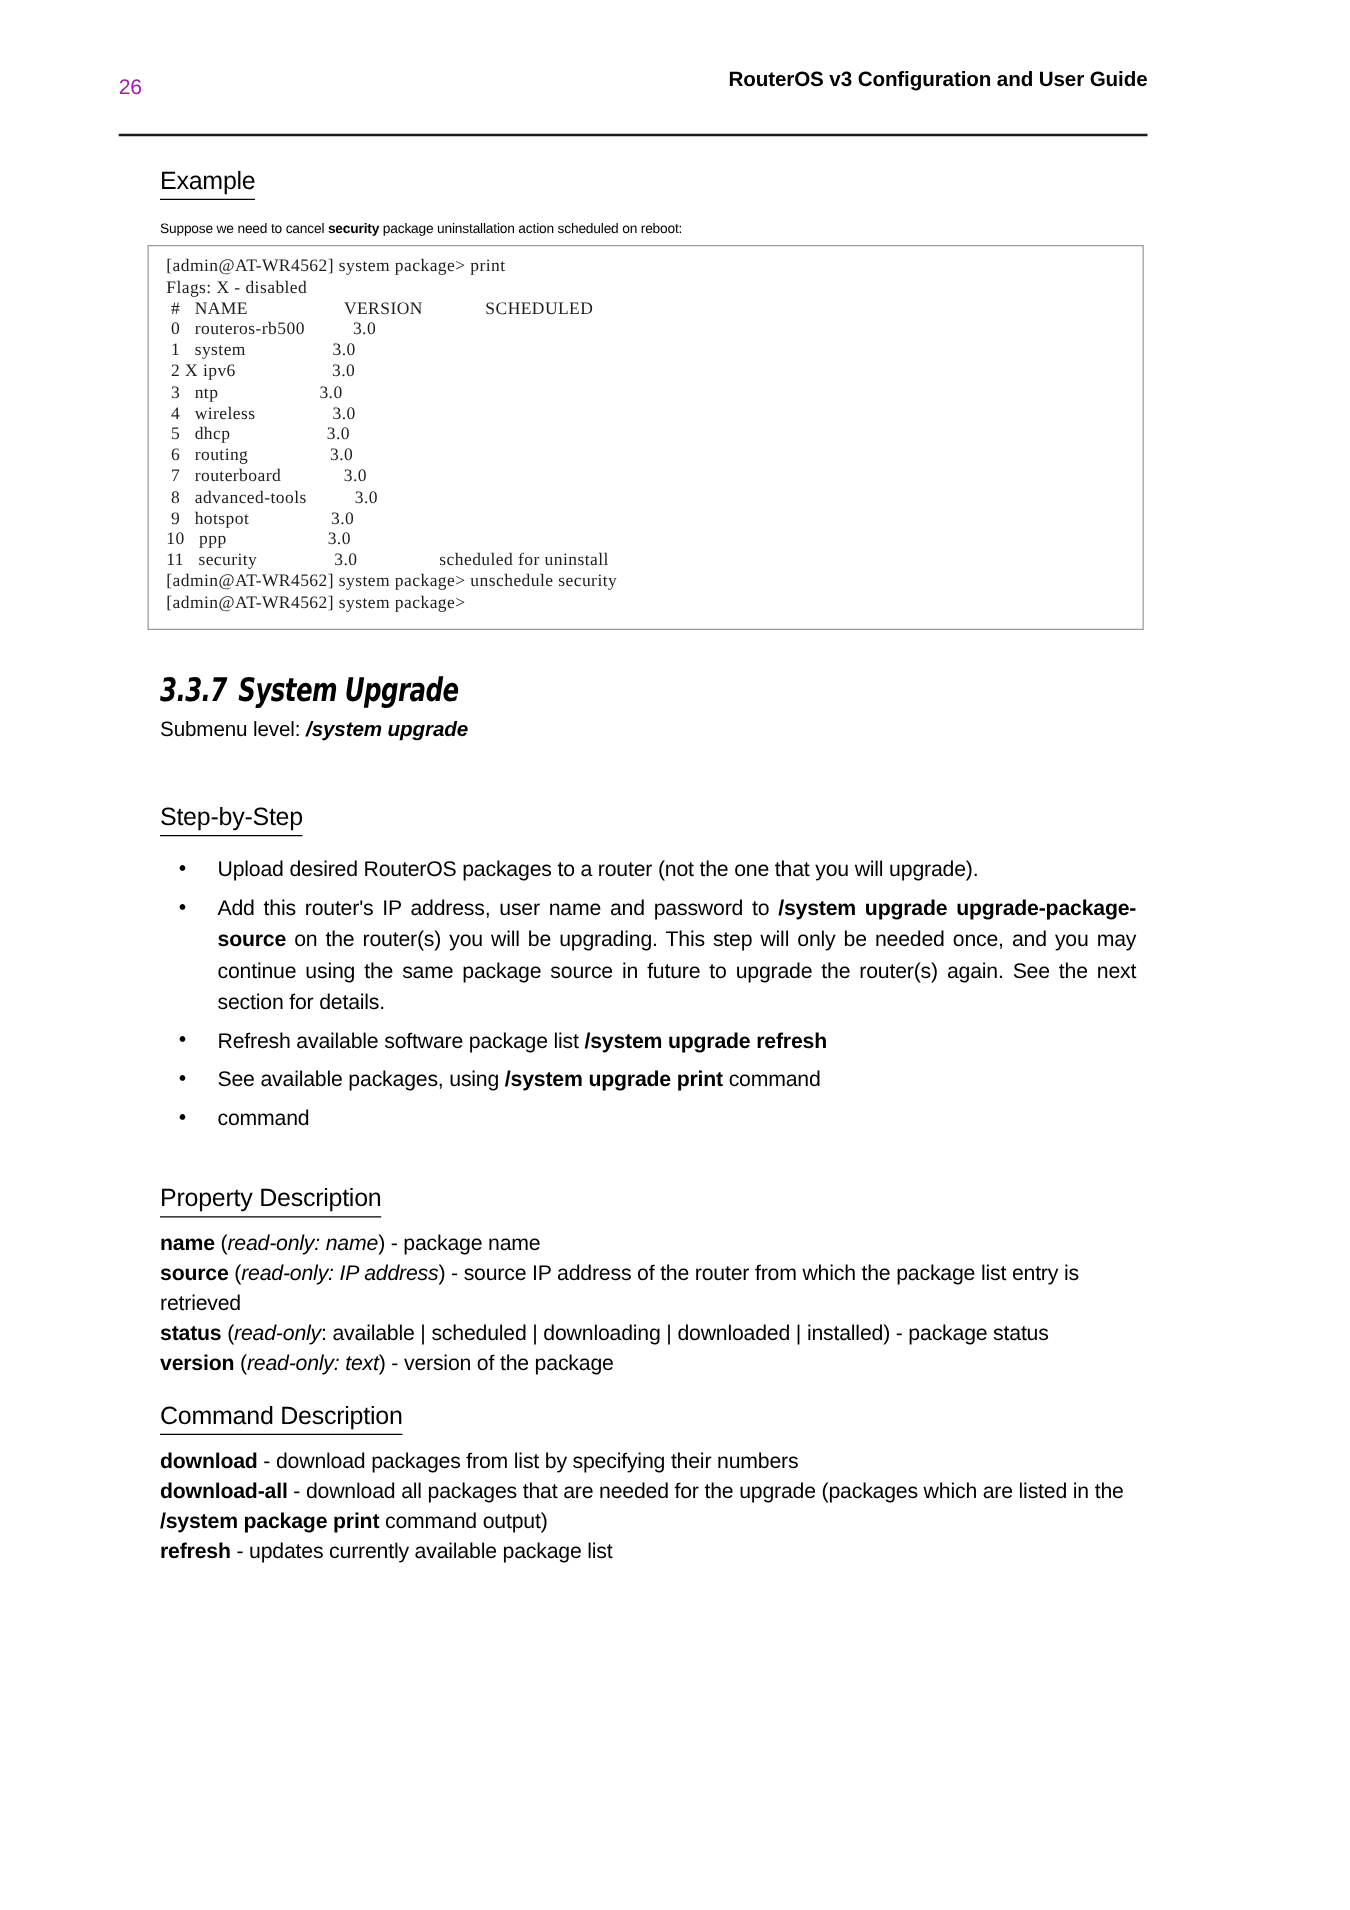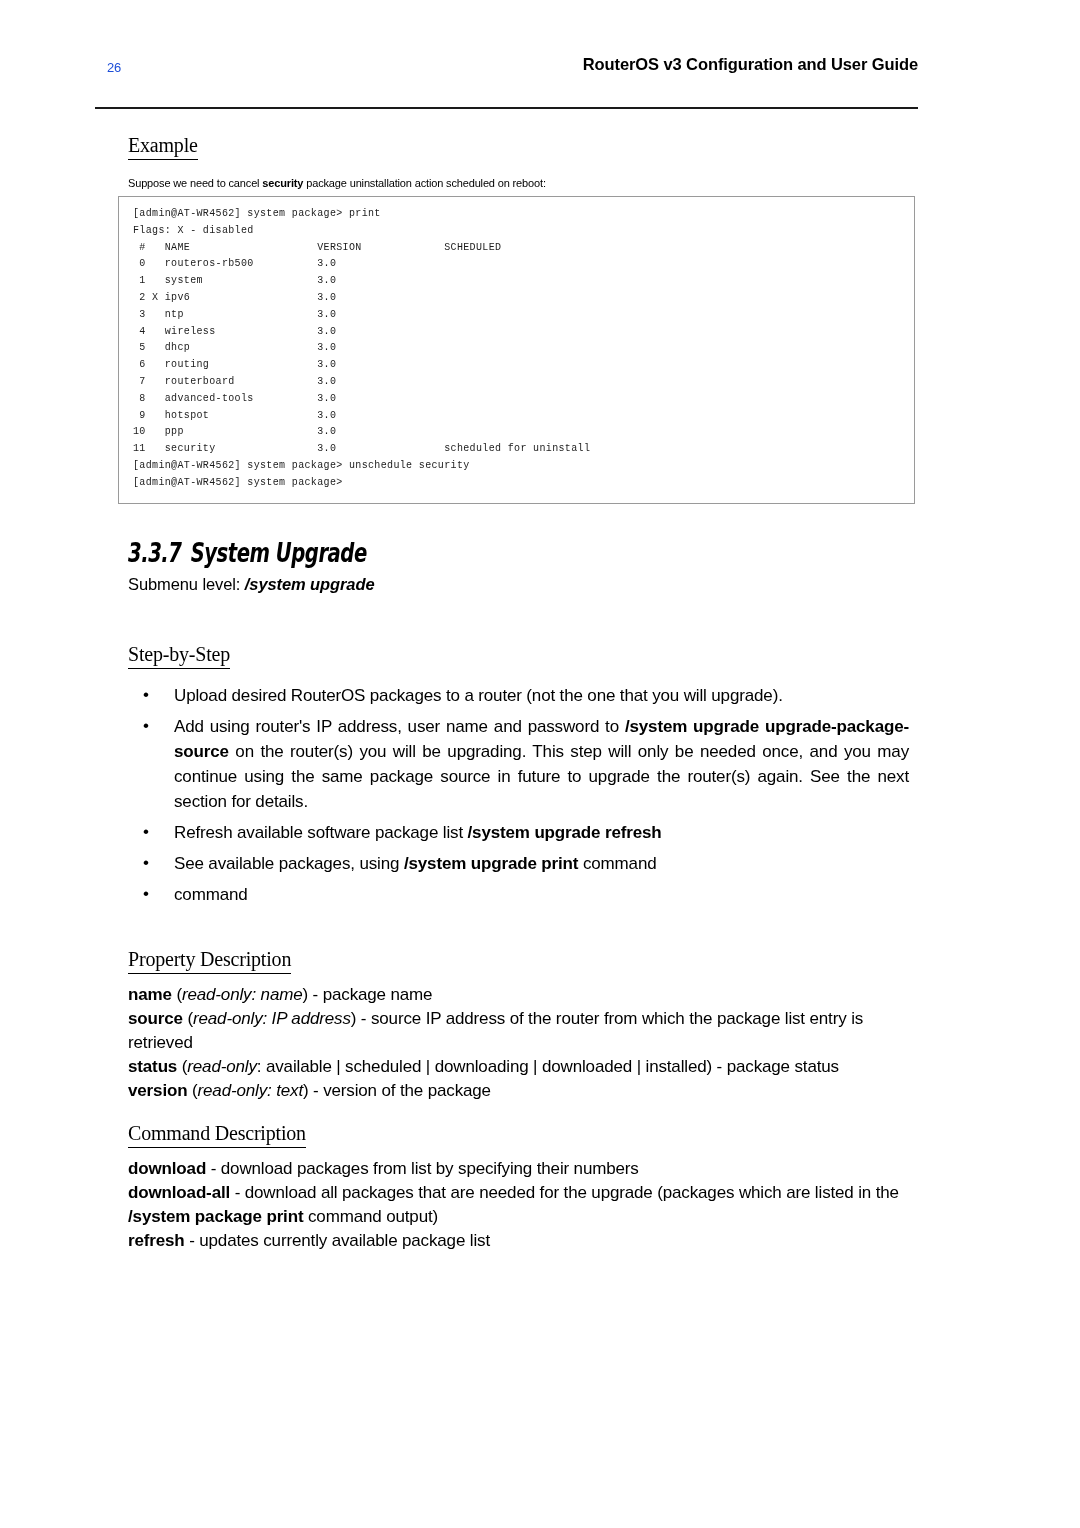--- a/index.html
+++ b/index.html
@@ -24,25 +24,25 @@
   
   .page-header {
     position: absolute;
     top: 52px;
     left: 95px;
     width: 823px;
     height: 56px;
   }
   .page-number {
     position: absolute;
-    left: 12px;
+    left: 0;
     top: 8px;
-    font-size: 13px;
+    font-size: 17px;
     letter-spacing: -0.2px;
-    color: #1d4ed8;
+    color: #a21caf;
   }
   .header-lines {
     position: absolute;
     right: 0;
     top: 0;
     text-align: right;
     font-size: 16.5px;
     font-weight: bold;
     line-height: 25px;
     letter-spacing: -0.1px;
@@ -69,21 +69,21 @@
   h2.sub-head {
     font-size: 20px;
     font-weight: normal;
     margin: 0;
     padding: 0 0 2px 0;
     display: inline-block;
     border-bottom: 1.5px solid #000;
     letter-spacing: -0.2px;
     line-height: 24px;
   }
-  .head-wrap { margin: 0 0 11px 0; font-family: Liberation Serif, serif; }
+  .head-wrap { margin: 0 0 11px 0; }
   .head-wrap.tight { margin-bottom: 9px; }
 
   h1.section-head {
     font-family: "DejaVu Sans", sans-serif;
     font-size: 26px;
     font-weight: bold;
     font-style: italic;
     font-stretch: condensed;
     margin: 0;
     letter-spacing: -0.6px;
@@ -115,22 +115,22 @@
   .code-box {
     border: 1px solid #9a9a9a;
     margin: 0 0 0 -10px;
     width: 797px;
     padding: 9px 0 11px 14px;
     box-sizing: border-box;
     background: #fff;
   }
   pre.code {
     margin: 0;
-    font-family: Liberation Mono, monospace;
-    font-size: 10px;
+    font-family: Liberation Serif, serif;
+    font-size: 14px;
     line-height: 16.8px;
     color: #1c1c1c;
     white-space: pre;
     letter-spacing: 0.35px;
   }
 
   
   .sp-34 { height: 34px; }
   .sp-26 { height: 26px; }
   .sp-22 { height: 22px; }
@@ -229,21 +229,21 @@
     <div class="sp-26"></div>
 
 
     <div class="sp-22"></div>
 
     <div class="head-wrap tight">
       <h2 class="sub-head">Step-by-Step</h2>
     </div>
     <ul class="bullets" id="sbs-list">
         <li class="nojust"><span>Upload desired RouterOS packages to a router (not the one that you will upgrade).</span></li>
-        <li><span>Add using router's IP address, user name and password to </span><b>/system upgrade upgrade-package-source</b><span> on the router(s) you will be upgrading. This step will only be needed once, and you may continue using the same package source in future to upgrade the router(s) again. See the next section for details.</span></li>
+        <li><span>Add this router's IP address, user name and password to </span><b>/system upgrade upgrade-package-source</b><span> on the router(s) you will be upgrading. This step will only be needed once, and you may continue using the same package source in future to upgrade the router(s) again. See the next section for details.</span></li>
         <li class="nojust"><span>Refresh available software package list </span><b>/system upgrade refresh</b></li>
         <li class="nojust"><span>See available packages, using </span><b>/system upgrade print</b><span> command</span></li>
         <li class="nojust"><span>command</span></li>
       </ul>
 
     <div class="sp-26"></div>
 
     <div class="head-wrap tight">
       <h2 class="sub-head">Property Description</h2>
     </div>

